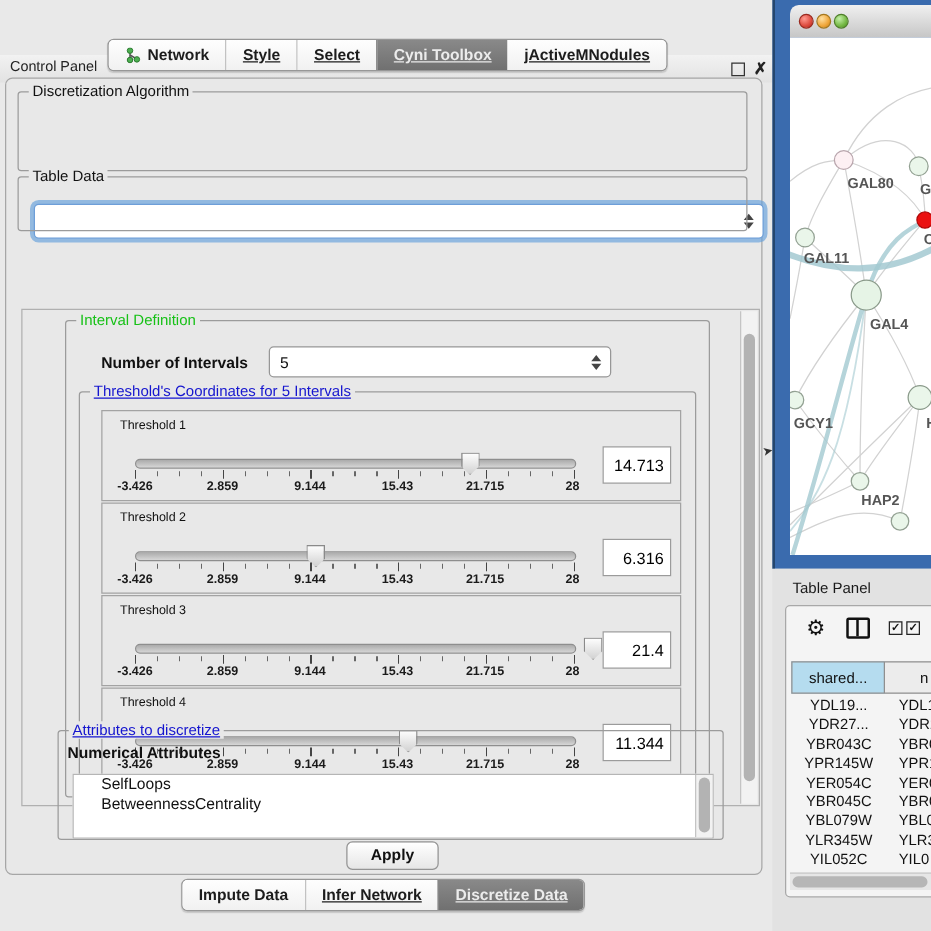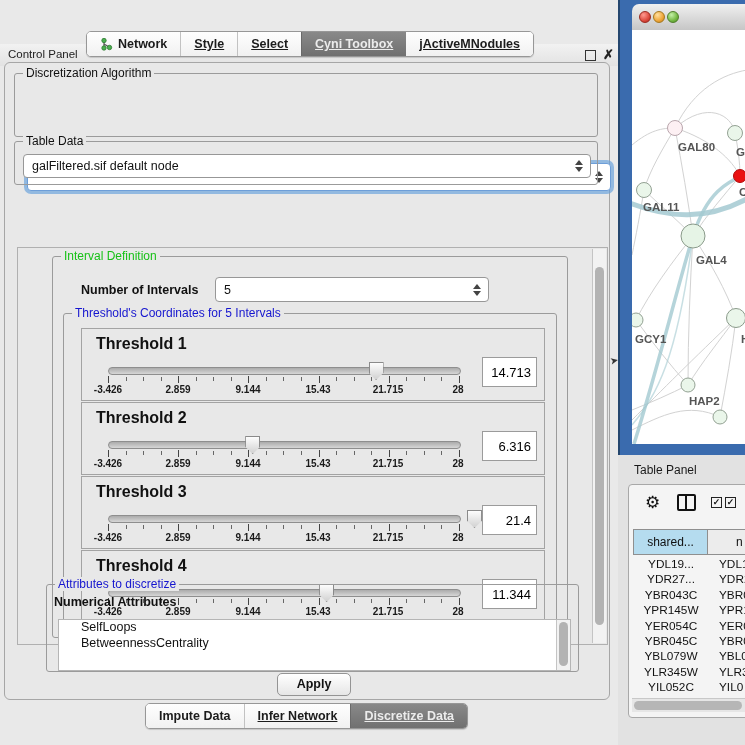--- a/index.html
+++ b/index.html
@@ -42,21 +42,21 @@
   #algo-combo{left:22px;top:100px;width:566px;height:26px;border:1px solid #6d9ed8;
               box-shadow:0 0 0 3px rgba(100,160,220,.65);}
 
   
   #scrollpane{position:absolute;left:12px;top:184px;width:589px;height:396px;border:1px solid #b0b0b0;background:#e8e8e8;}
   .vscroll{position:absolute;background:#f2f2f2;border-left:1px solid #c4c4c4;}
   .vthumb{position:absolute;left:2px;width:9px;background:#b3b3b3;border-radius:5px;}
 
   
   .thresh{position:absolute;left:17px;width:462px;height:71px;border:1px solid #a3a3a3;background:#e8e8e8;}
-  .thresh-label{position:absolute;left:14px;top:6px;font-weight:bold;font-size:16px;}
+  .thresh-label{position:absolute;left:14px;top:6px;font-weight:normal;font-size:10px;}
   .track{position:absolute;left:26px;top:38px;width:351px;height:6px;border:1px solid #8e8e8e;border-radius:4px;
          background:linear-gradient(#ababab,#d6d6d6);}
   .thumb{position:absolute;top:33px;width:13px;height:16px;margin-left:20px;
          background:linear-gradient(#fdfdfd,#d2d2d2);border:1px solid #8a8a8a;
          clip-path:polygon(0 0,100% 0,100% 60%,50% 100%,0 60%);}
   .ticks-minor{position:absolute;left:26px;top:48px;width:352px;height:4px;
          background:repeating-linear-gradient(to right,#666 0,#666 1px,transparent 1px,transparent 17.55px);}
   .ticks-major{position:absolute;left:26px;top:47px;width:352px;height:7px;
          background:repeating-linear-gradient(to right,#444 0,#444 1px,transparent 1px,transparent 70.2px);}
   .tick-labels{position:absolute;left:26px;top:55px;width:351px;height:12px;}
@@ -99,21 +99,21 @@
   #tp-rows{position:absolute;left:4px;top:72px;width:145px;}
   .tp-row{display:flex;height:15.4px;line-height:15.4px;font-size:11.8px;}
   .tp-c1{width:76px;text-align:center;}
   .tp-c2{padding-left:10px;}
   #hscroll{position:absolute;left:3px;top:213px;width:124px;height:13px;background:#e6e6e6;border-top:1px solid #c8c8c8;}
   #hthumb{position:absolute;left:2px;top:2px;width:108px;height:9px;background:#b6b6b6;border-radius:5px;}
 
   #cursor{position:absolute;left:610px;top:355px;font-size:10px;color:#333;transform:rotate(-12deg);}
 
   .title-green{color:var(--group_title_green);}
-  .title-blue{color:var(--group_title_blue);}
+  .title-blue{color:var(--group_title_blue);text-decoration:underline;}
 </style>
 </head>
 <body>
 
 <div id="app">
 
   <div id="left">
 
     <div id="cp-titlebar">
       <span id="cp-title">Control Panel</span>
@@ -150,24 +150,20 @@
 
       <div class="groupbox" style="left:9px;top:10px;width:582px;height:62px">
         <span class="group-title">Discretization Algorithm</span>
       </div>
       <div id="algo-combo" class="combo">
         <span class="spinner"></span>
       </div>
 
       <div class="groupbox" style="left:9px;top:78px;width:582px;height:42px">
         <span class="group-title">Table Data</span>
-        <div class="combo" style="left:8px;top:12px;width:550px;height:22px">
-          <span>galFiltered.sif default node</span>
-          <span class="spinner"></span>
-        </div>
       </div>
 
       <div id="scrollpane">
         <div class="vscroll" style="right:1px;top:1px;width:13px;height:394px">
           <div class="vthumb" style="top:18px;height:358px"></div>
         </div>
 
         <div class="groupbox" style="left:34px;top:8px;width:514px;height:380px;border-radius:3px">
           <span class="group-title title-green">Interval Definition</span>
 

